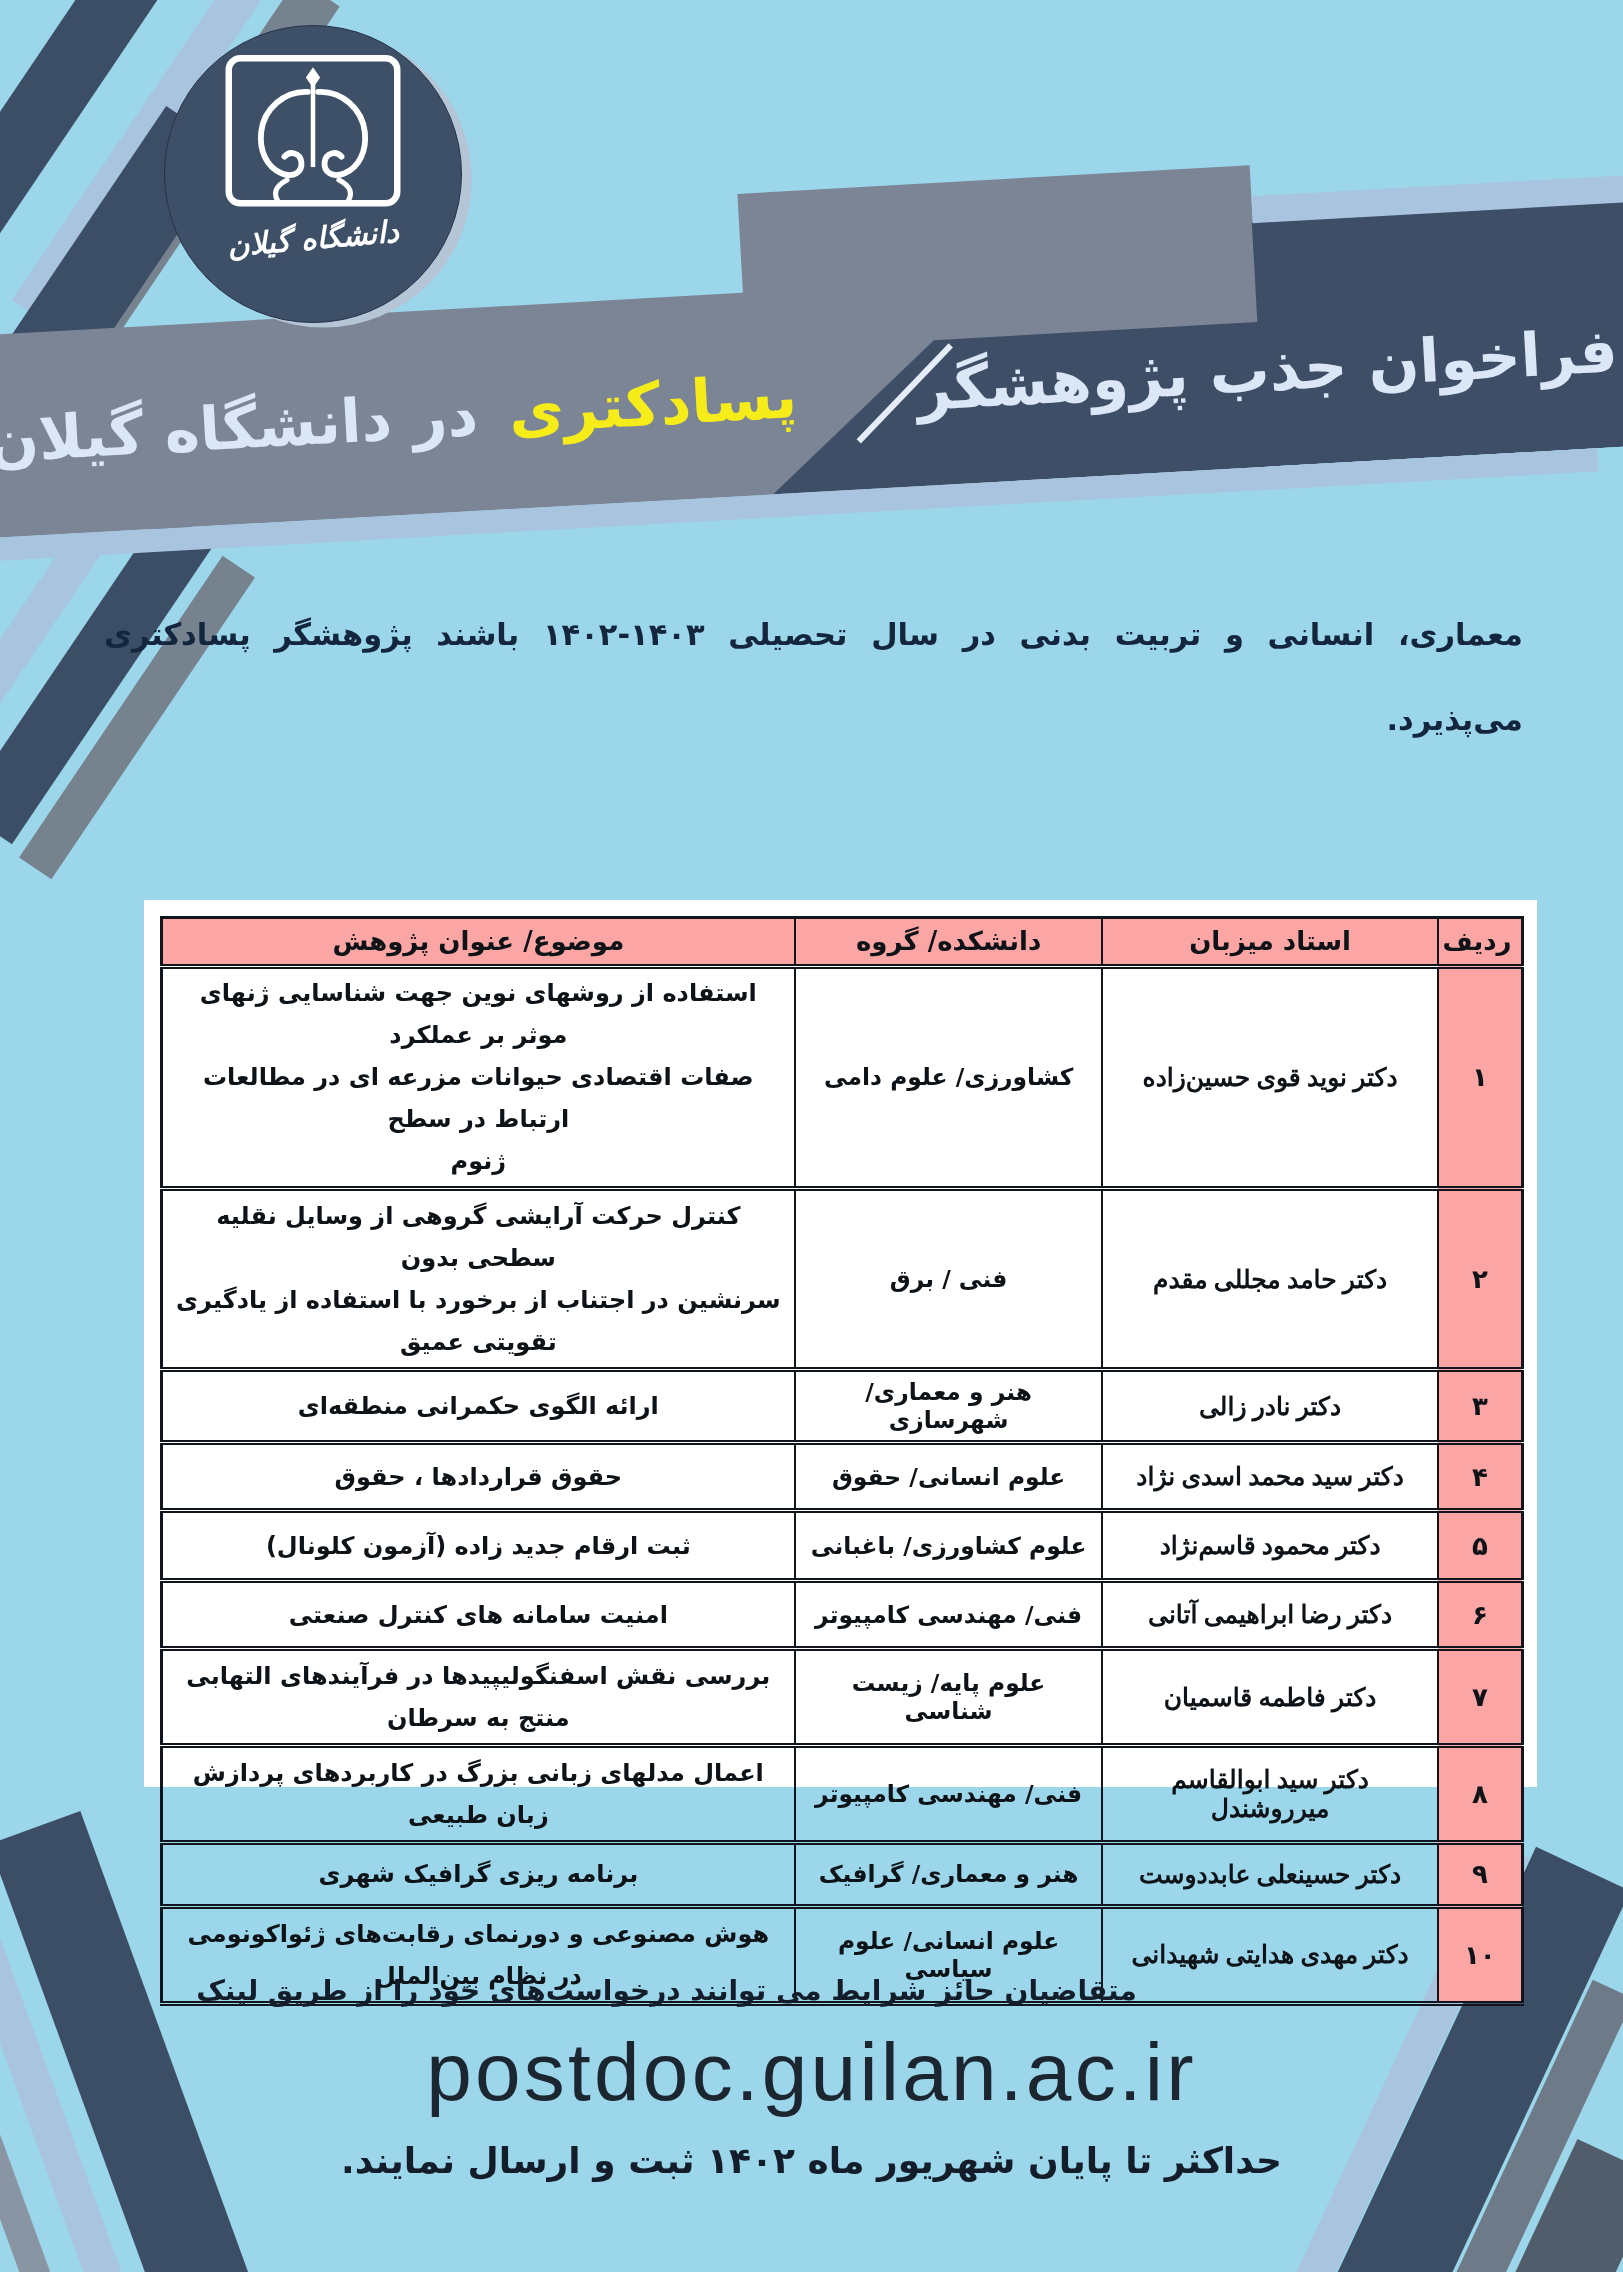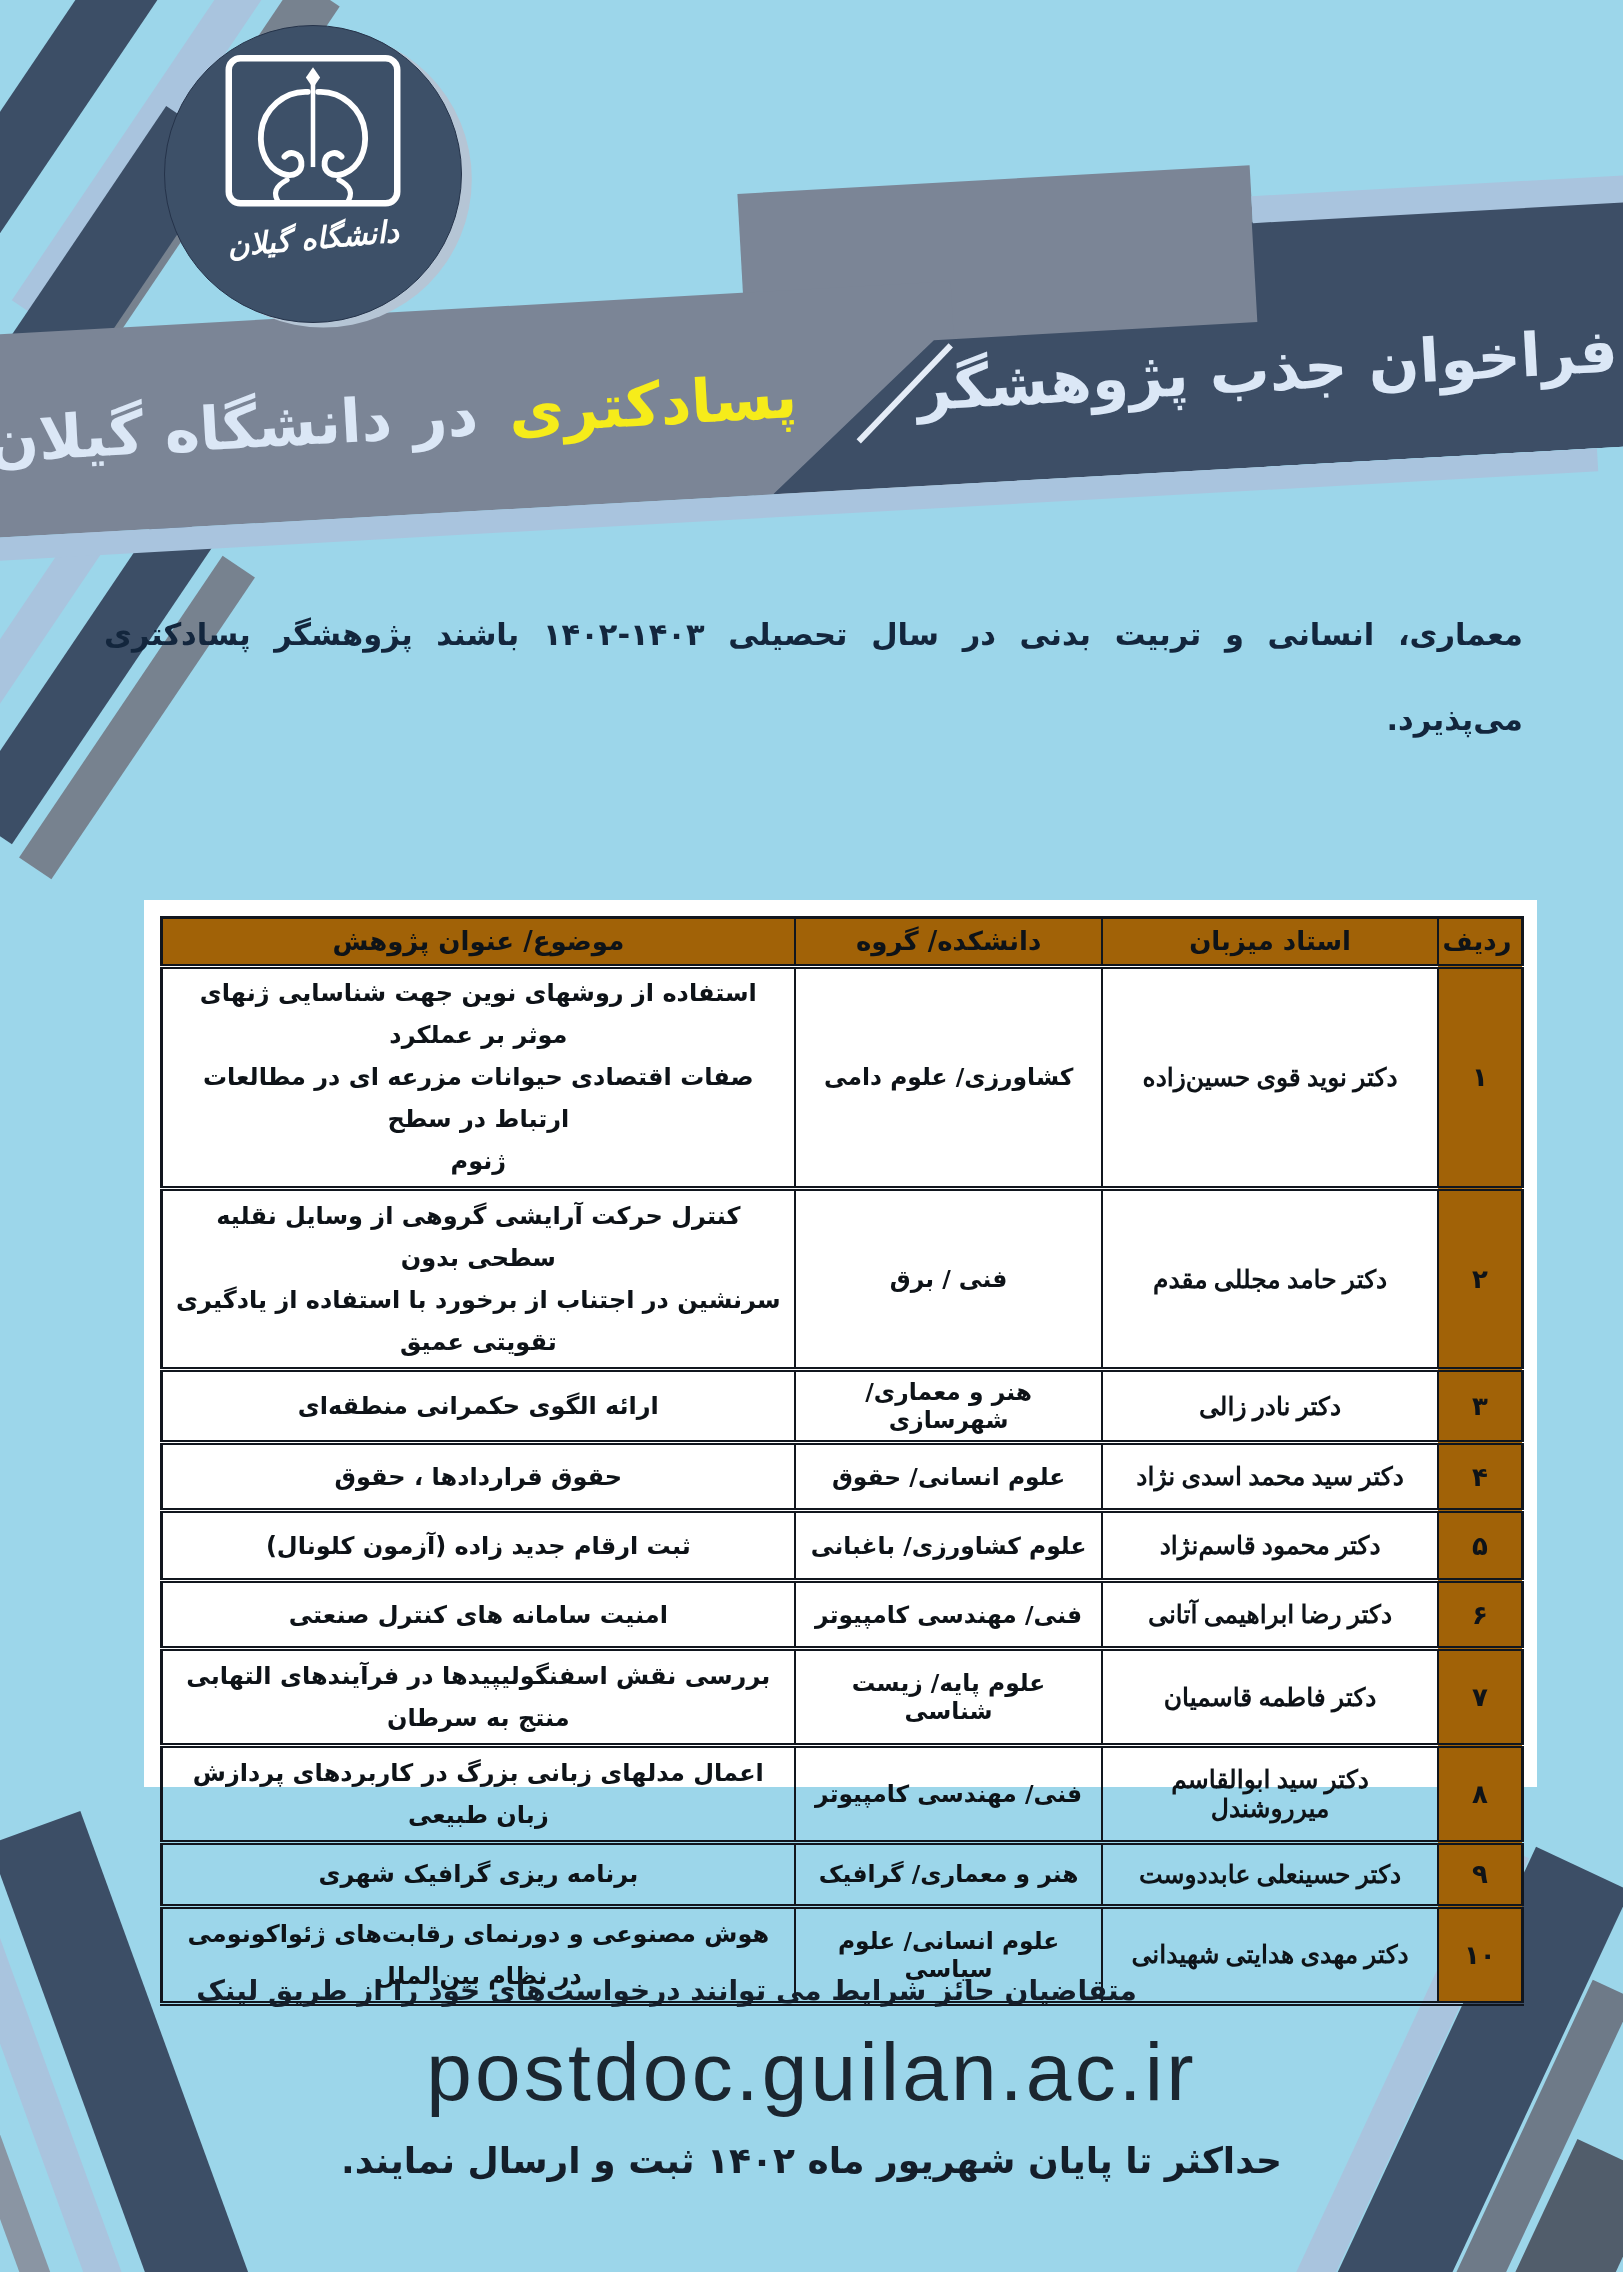--- a/index.html
+++ b/index.html
@@ -59,21 +59,21 @@
 
   
   .panel{position:absolute;left:144px;top:900px;width:1393px;height:887px;background:#ffffff;z-index:2;}
   table.research{position:absolute;left:15.6px;top:15.6px;width:1362px;border-collapse:collapse;
         direction:rtl;table-layout:fixed;}
   table.research th,table.research td{
         border-left:2.6px solid #11161e;border-right:2.6px solid #11161e;
         border-bottom:5.8px double #11161e;border-top:1.9px solid #11161e;
         text-align:center;vertical-align:middle;color:#0e1318;padding:3.9px 9px;}
   table.research{border:3.9px solid #11161e;}
-  th.blue,td.blue{background:#a16207;}
+  th.blue,td.blue{background:#fca5a5;}
   table.research th{font-size:26px;font-weight:bold;}
   td.host{font-size:25px;font-weight:bold;font-family:Liberation Serif, serif;}
   td.fac{font-size:23.4px;font-weight:bold;border-radius:13px;}
   td.topic{font-size:24px;font-weight:bold;white-space:pre-line;line-height:42px;}
   td.num{font-size:26px;font-weight:bold;}
   tr.hdr{height:49px;}
   tr.r1{height:148px;} tr.r2{height:99px;} tr.r3{height:73px;} tr.r4{height:68px;}
   tr.r5{height:70px;} tr.r6{height:68px;} tr.r7{height:71px;} tr.r8{height:69px;}
   tr.r9{height:64px;}  tr.r10{height:75px;}
 

